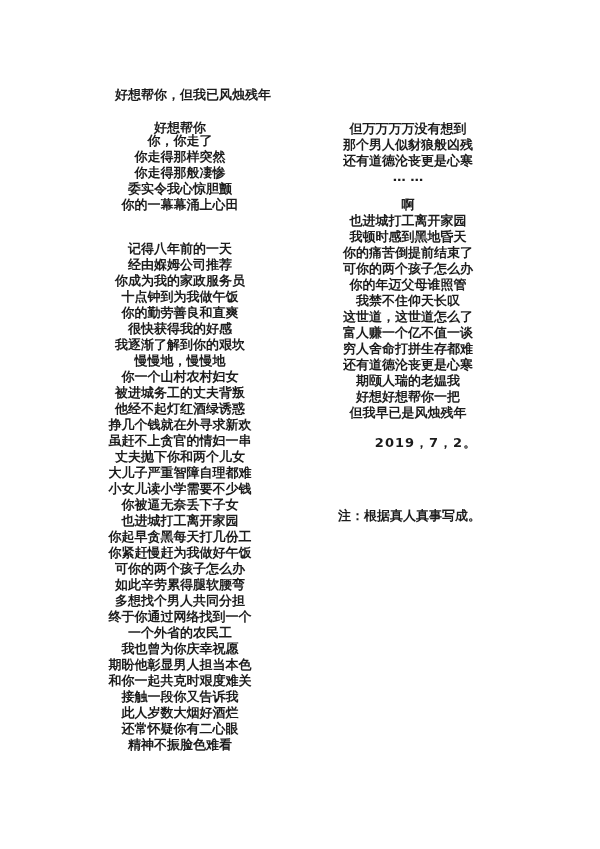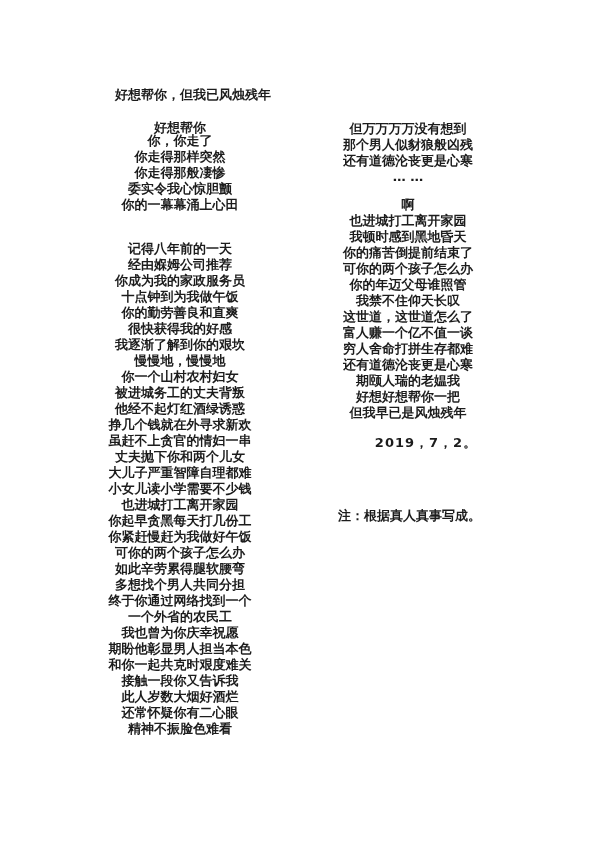--- a/index.html
+++ b/index.html
@@ -62,20 +62,21 @@
       <div class="line">我逐渐了解到你的艰坎</div>
       <div class="line">慢慢地，慢慢地</div>
       <div class="line">你一个山村农村妇女</div>
       <div class="line">被进城务工的丈夫背叛</div>
       <div class="line">他经不起灯红酒绿诱惑</div>
       <div class="line">挣几个钱就在外寻求新欢</div>
       <div class="line">虽赶不上贪官的情妇一串</div>
       <div class="line">丈夫抛下你和两个儿女</div>
       <div class="line">大儿子严重智障自理都难</div>
       <div class="line">小女儿读小学需要不少钱</div>
+      <div class="line">你被逼无奈丢下子女</div>
       <div class="line">也进城打工离开家园</div>
       <div class="line">你起早贪黑每天打几份工</div>
       <div class="line">你紧赶慢赶为我做好午饭</div>
       <div class="line">可你的两个孩子怎么办</div>
       <div class="line">如此辛劳累得腿软腰弯</div>
       <div class="line">多想找个男人共同分担</div>
       <div class="line">终于你通过网络找到一个</div>
       <div class="line">一个外省的农民工</div>
       <div class="line">我也曾为你庆幸祝愿</div>
       <div class="line">期盼他彰显男人担当本色</div>

